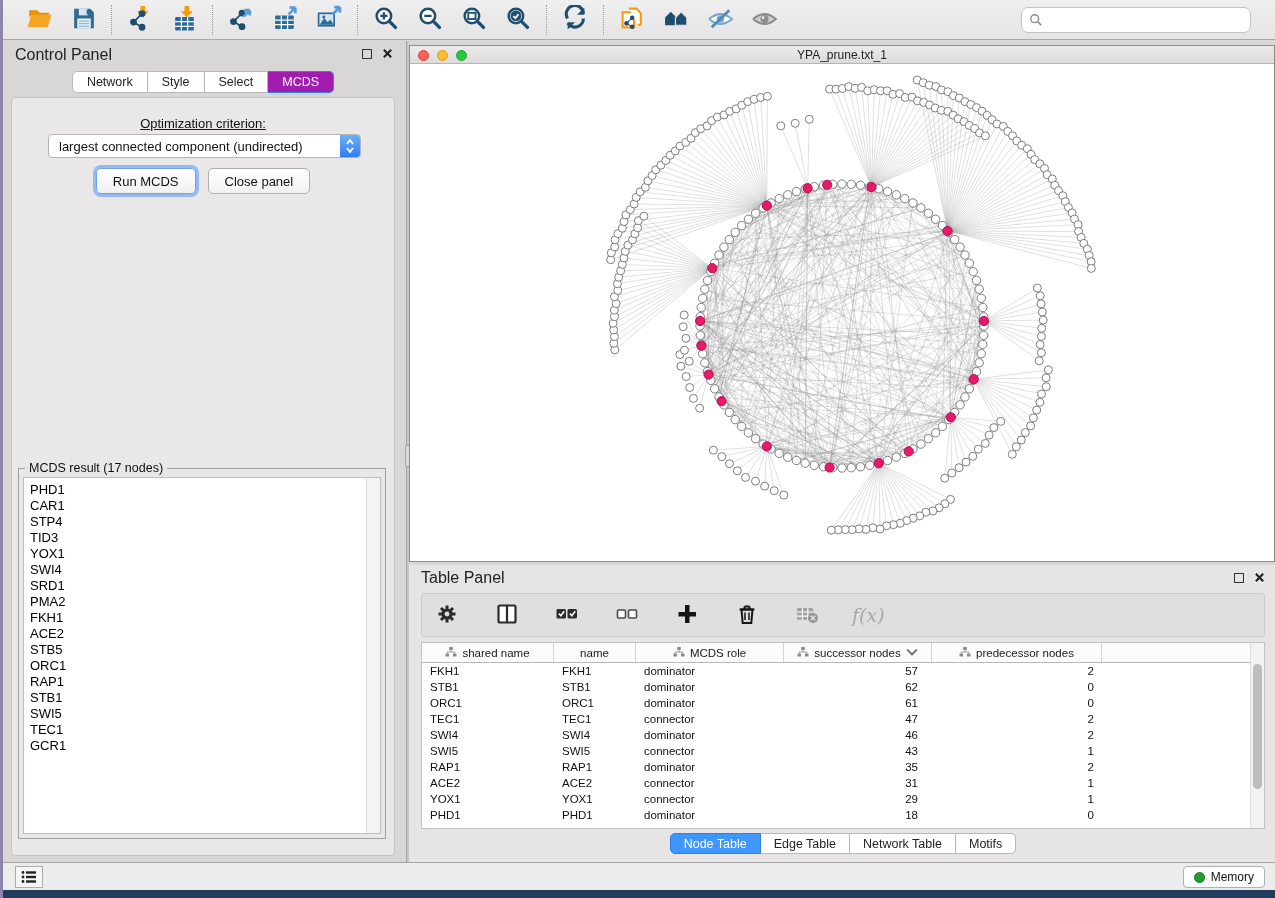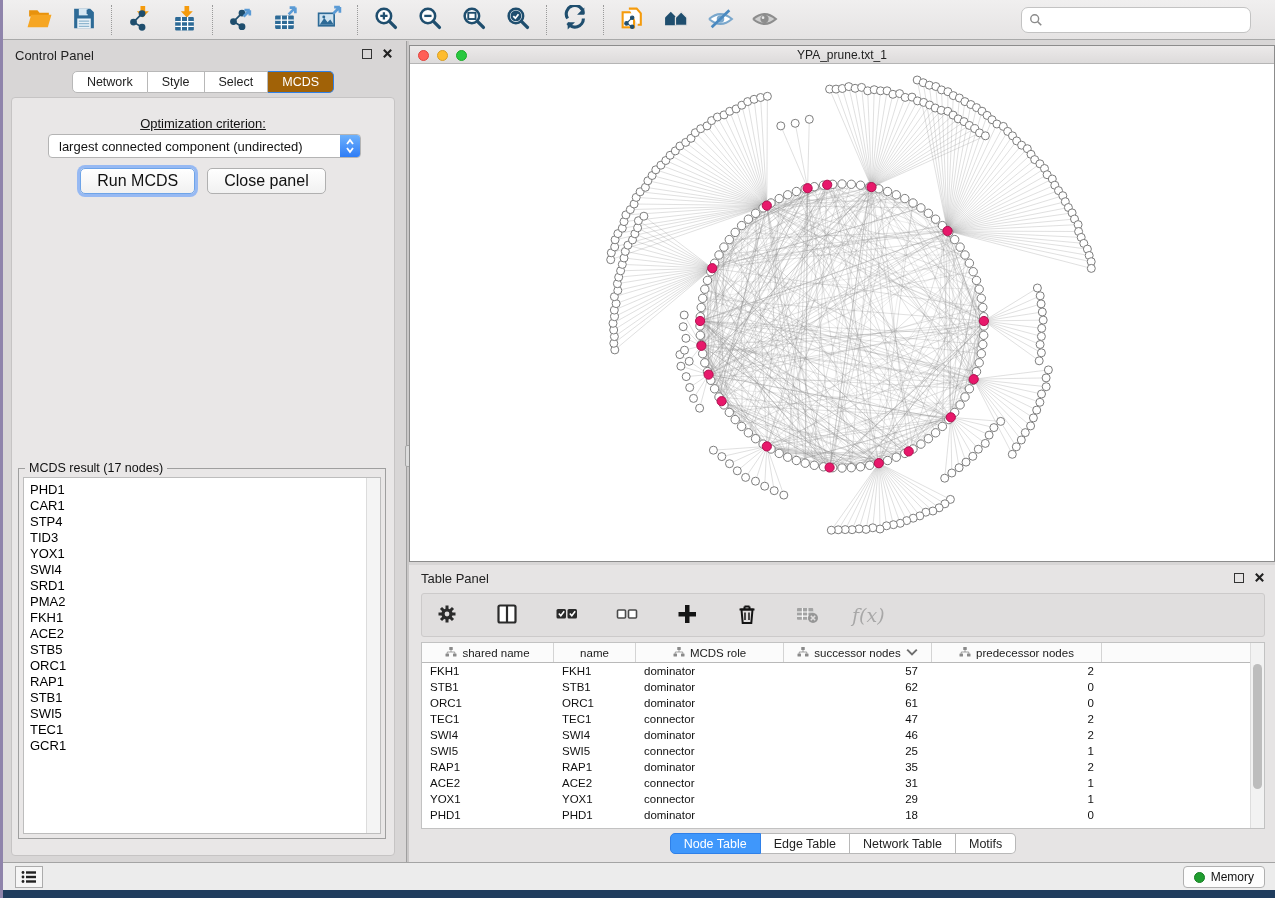--- a/index.html
+++ b/index.html
@@ -17,44 +17,44 @@
   .tb-btn { width:36px; height:32px; display:flex; align-items:center; justify-content:center; border-radius:4px; }
   .tb-btn svg { width:27px; height:27px; }
   .search-wrap { position:absolute; right:24px; top:7px; width:230px; height:26px; background:#fff;
     border:1px solid #c3c3c3; border-radius:7px; display:flex; align-items:center; padding:0 7px; gap:5px; }
   .search-wrap svg { width:14px; height:14px; flex:0 0 auto; }
   .search-wrap input { border:none; outline:none; flex:1; font-size:12px; font-family:"Liberation Sans",sans-serif; background:transparent; }
 
   
   .control-panel { position:absolute; left:0; top:41px; width:400px; height:821px; background:#d8d6d6; }
   .panel-head { position:relative; height:28px; display:flex; align-items:center; padding:0 12px; }
-  .panel-title { font-size:13px; color:#222; }
+  .panel-title { font-size:16px; color:#222; }
   .panel-head-btns { position:absolute; right:10px; top:7px; display:flex; gap:10px; align-items:center; }
   .float-icon { width:10px; height:10px; border:1.6px solid #333; }
   .close-icon svg { width:11px; height:11px; display:block; }
 
   .ctab-bar { display:flex; justify-content:center; margin-top:2px; }
   .ctab { height:22px; padding:0 14px; background:#fff; border:1px solid #b8b8b8; border-left:none;
     display:flex; align-items:center; font-size:12.5px; color:#222; }
   .ctab:first-child { border-left:1px solid #b8b8b8; border-radius:5px 0 0 5px; }
   .ctab:last-child { border-radius:0 5px 5px 0; }
-  .ctab.active { background:#a16207; border-color:#2f80e8; color:#fff; }
+  .ctab.active { background:#a21caf; border-color:#2f80e8; color:#fff; }
 
   .cp-inset { position:absolute; left:8px; right:8px; top:56px; bottom:6px;
     background:#e9e7e7; border:1px solid #c6c4c4; border-radius:4px;text-decoration:underline; }
   .opt-label { text-align:center; margin-top:18px; font-size:13px; color:#111; }
   .select-box { position:absolute; left:36px; top:36px; width:313px; height:24px; background:#fff;
     border:1px solid #b4b4b4; border-radius:4px; display:flex; align-items:center; }
   .select-value { flex:1; padding-left:10px; font-size:13px; color:#111; white-space:nowrap; overflow:hidden; }
   .select-spinner { width:20px; height:22px; margin-right:0px; background:linear-gradient(#6db1fc,#2f7df6);
     border-radius:0 3px 3px 0; display:flex; flex-direction:column; align-items:center; justify-content:center; }
   .select-spinner svg { width:10px; height:18px; }
   .btn-row { position:absolute; left:0; right:0; top:70px; display:flex; justify-content:center; gap:12px; }
   .mac-btn { height:23px; padding:12px 16px; background:linear-gradient(#ffffff,#f1f1f1); border:1px solid #b0b0b0;
-    border-radius:5px; font-size:16px; color:#111; display:flex; align-items:center; font-family:"Liberation Sans",sans-serif; }
+    border-radius:5px; font-size:13px; color:#111; display:flex; align-items:center; font-family:"Liberation Sans",sans-serif; }
   .mac-btn.focused { box-shadow:0 0 0 3px rgba(82,148,254,.55); border-color:#6ea4e8; }
 
   .result-group { position:absolute; left:6px; right:8px; top:370px; bottom:16px;
     border:1px solid #9f9f9f; }
   .result-legend { position:absolute; left:6px; top:-8px; background:#e9e7e7; padding:0 4px; font-size:12.5px; color:#111; }
   .result-list { position:absolute; left:4px; right:4px; top:8px; bottom:4px; background:#fff;
     border:1px solid #bdbdbd; overflow:hidden; }
   .result-scroll { position:absolute; right:0; top:0; bottom:0; width:14px; background:#f4f4f4; border-left:1px solid #dcdcdc; }
   .result-items { position:absolute; left:6px; top:4px; right:18px; }
   .result-item { font-size:13px; line-height:16px; color:#000; }
@@ -1468,21 +1468,21 @@
                 <div class="td" style="width: 132px; padding-left: 8px;">SWI4</div>
                 <div class="td" style="width: 82px; padding-left: 8px;">SWI4</div>
                 <div class="td" style="width: 148px; padding-left: 8px;">dominator</div>
                 <div class="td num" style="width: 148px; padding-right: 14px;">46</div>
                 <div class="td num" style="width: 170px; padding-right: 8px;">2</div>
               </div>
               <div class="trow">
                 <div class="td" style="width: 132px; padding-left: 8px;">SWI5</div>
                 <div class="td" style="width: 82px; padding-left: 8px;">SWI5</div>
                 <div class="td" style="width: 148px; padding-left: 8px;">connector</div>
-                <div class="td num" style="width: 148px; padding-right: 14px;">25</div>
+                <div class="td num" style="width: 148px; padding-right: 14px;">43</div>
                 <div class="td num" style="width: 170px; padding-right: 8px;">1</div>
               </div>
               <div class="trow">
                 <div class="td" style="width: 132px; padding-left: 8px;">RAP1</div>
                 <div class="td" style="width: 82px; padding-left: 8px;">RAP1</div>
                 <div class="td" style="width: 148px; padding-left: 8px;">dominator</div>
                 <div class="td num" style="width: 148px; padding-right: 14px;">35</div>
                 <div class="td num" style="width: 170px; padding-right: 8px;">2</div>
               </div>
               <div class="trow">

